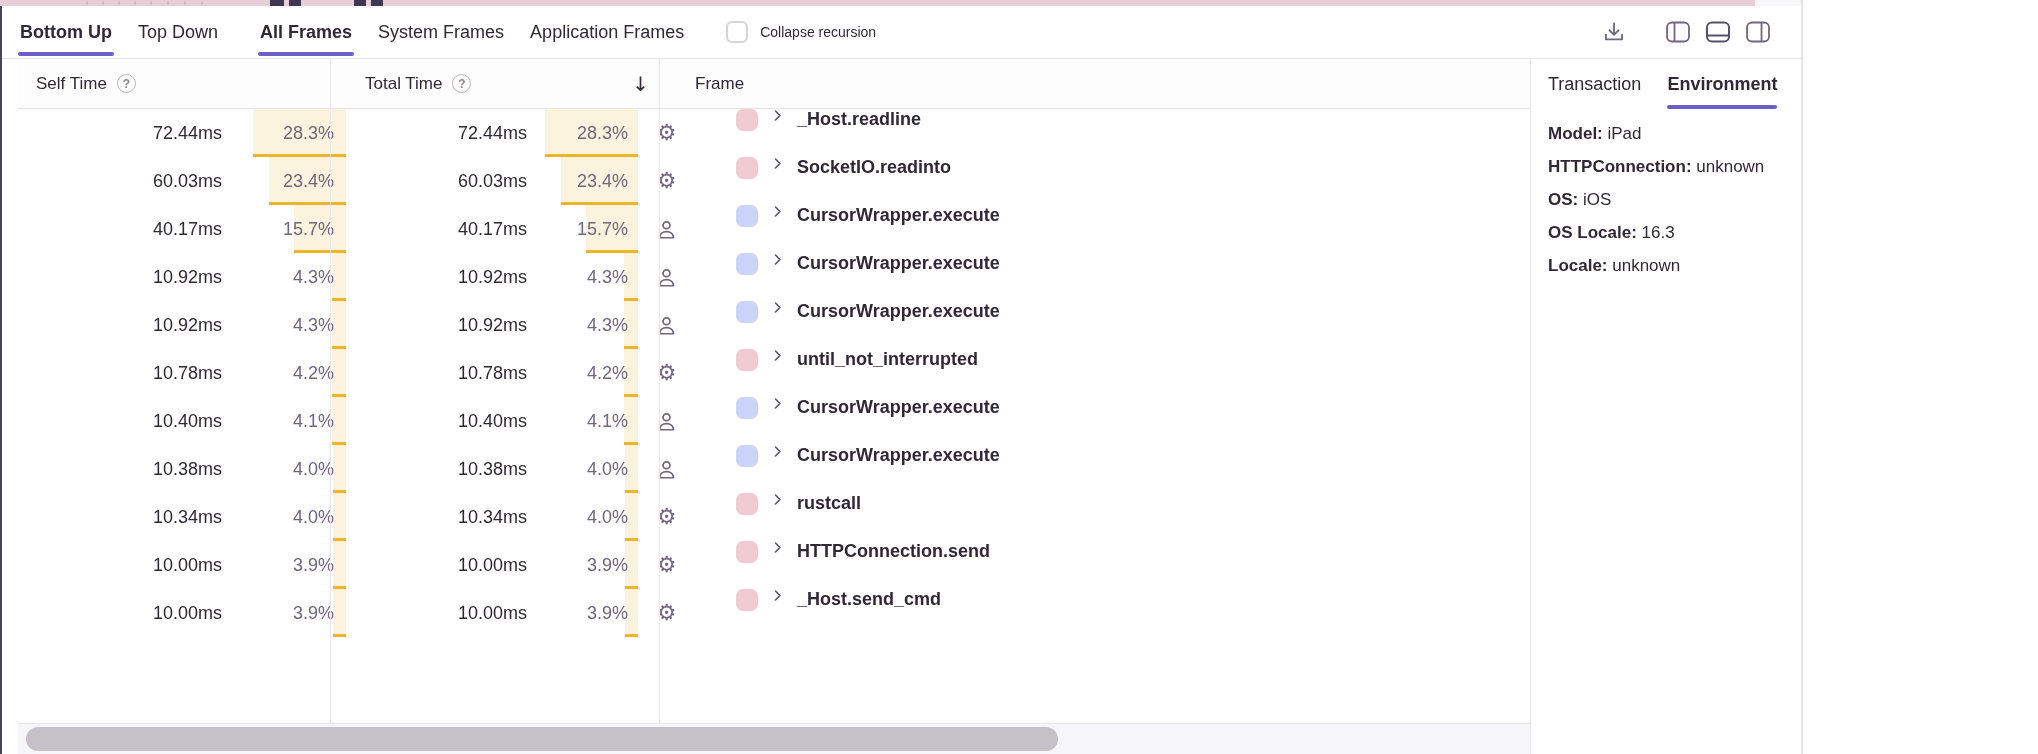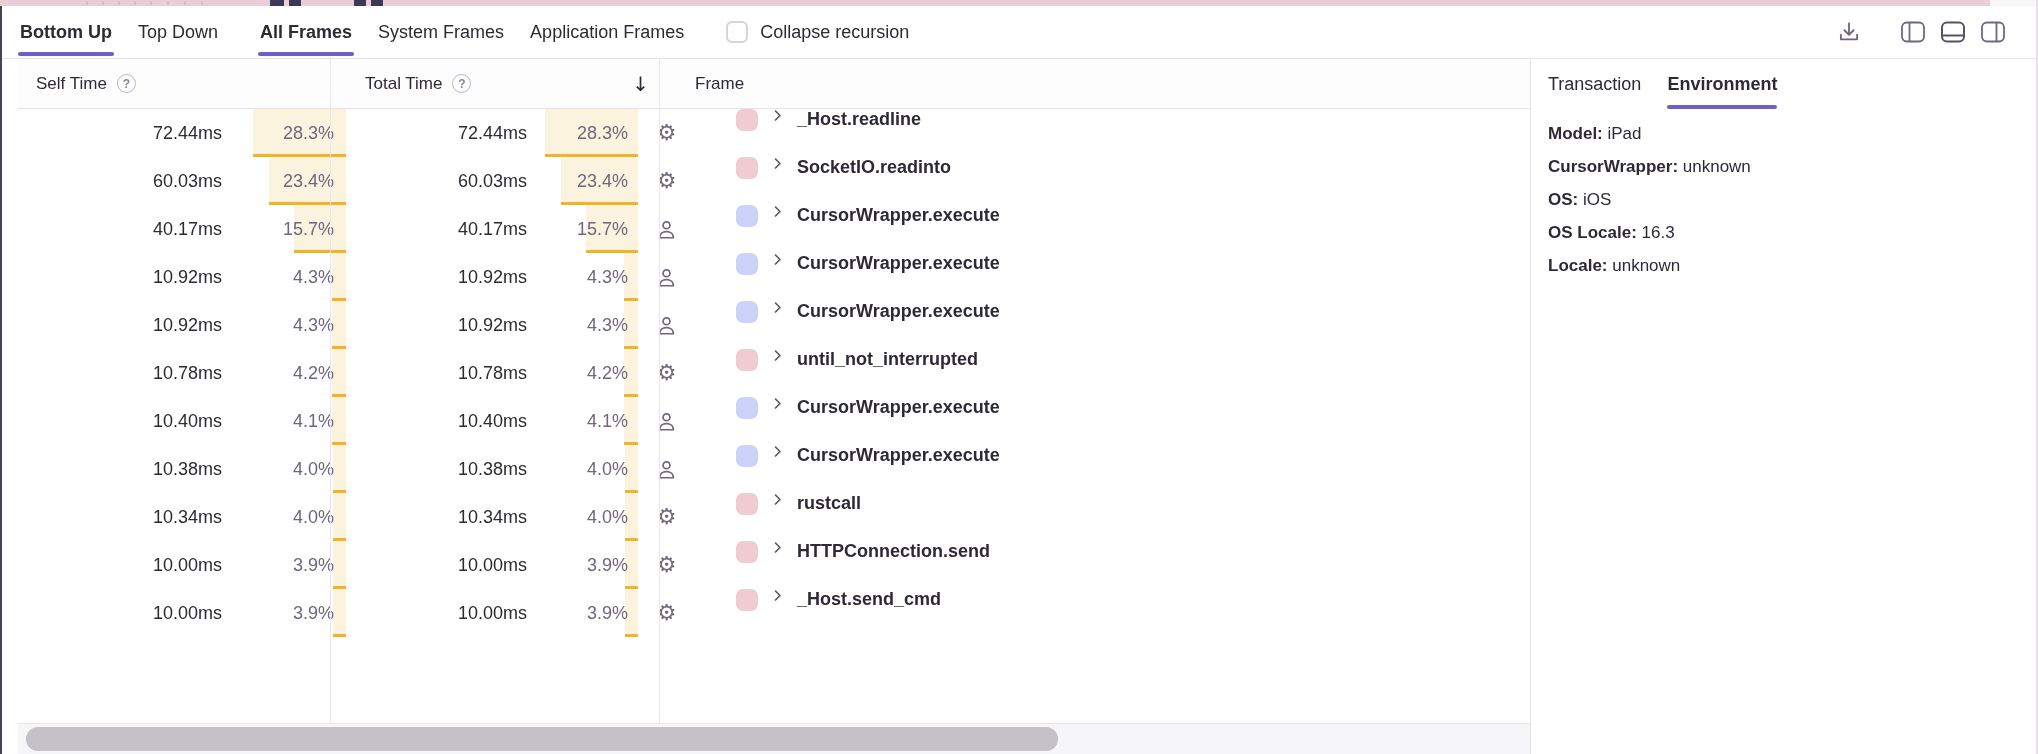--- a/index.html
+++ b/index.html
@@ -1,36 +1,36 @@
 <!DOCTYPE html>
 <html><head>
 <meta charset="utf-8">
 <style>
   * { margin:0; padding:0; box-sizing:border-box; }
   html,body { background:#fff; }
   .app {
-    position:relative; width:2038px; height:754px; background:#fff;
+    position:relative; width:1803px; height:754px; background:#fff;
     font-family:"Liberation Sans", sans-serif; color:#2f2936; overflow:hidden;
     border-right:2px solid #e6e2e9;
   }
   
   .minimap { height:6px; background:#e7ced7; position:relative; }
   .minimap .end { position:absolute; right:0; top:0; width:46px; height:6px; background:#f7f6f8; }
   .mark { position:absolute; top:0; height:6px; background:#3e3857; }
   .tick { position:absolute; top:1px; height:4px; width:2px; background:#d9bcc9; }
 
   .panel { height:748px; border-left:2px solid #49425b; display:flex; flex-direction:column; background:#fff; }
 
   
   .toolbar { height:53px; flex:none; border-bottom:1px solid #e7e4ea; display:flex; align-items:stretch; padding-left:16px; }
   .tab { display:flex; align-items:center; padding:0 2px; margin-right:22px; font-size:18px; position:relative; cursor:pointer; white-space:nowrap; }
   .tab.active { font-weight:700; }
   .tab.active::after { content:""; position:absolute; left:0; right:0; bottom:2px; height:4px; border-radius:3px; background:#6c5fc7; }
   .filters { display:flex; margin-left:16px; }
-  .cr-wrap { display:flex; align-items:center; gap:12px; margin-left:18px; font-size:18px; }
+  .cr-wrap { display:flex; align-items:center; gap:12px; margin-left:18px; font-size:14px; }
   .checkbox { width:22px; height:22px; border:2px solid #d8d2de; border-radius:6px; background:#fff; cursor:pointer; }
   .toolbar-icons { margin-left:auto; display:flex; align-items:center; gap:14px; padding-right:30px; }
   .toolbar-icons .dl { margin-right:24px; }
   .ibtn { display:flex; align-items:center; justify-content:center; cursor:pointer; }
 
   
   .body { flex:1; display:flex; min-height:0; }
   .table-area { width:1529px; flex:none; position:relative; display:flex; flex-direction:column; border-right:1px solid #e7e4ea;padding-left:16px; }
   .colline { position:absolute; top:0; bottom:31px; width:1px; background:#eae7ec; z-index:4; }
   .colline.c1 { left:328px; } .colline.c2 { left:657px; }
@@ -500,21 +500,21 @@
         </div>
       </div>
 
       <div class="details">
         <div class="dtabs">
           <div class="dtab">Transaction</div>
           <div class="dtab active">Environment</div>
         </div>
         <div class="env">
             <div><span class="lbl">Model: </span>iPad</div>
-            <div><span class="lbl">CursorWrapper: </span>unknown</div>
+            <div><span class="lbl">HTTPConnection: </span>unknown</div>
             <div><span class="lbl">OS: </span>iOS</div>
             <div><span class="lbl">OS Locale: </span>16.3</div>
             <div><span class="lbl">Locale: </span>unknown</div>
           </div>
       </div>
     </div>
   </div>
 </div>
 
 </body></html>

